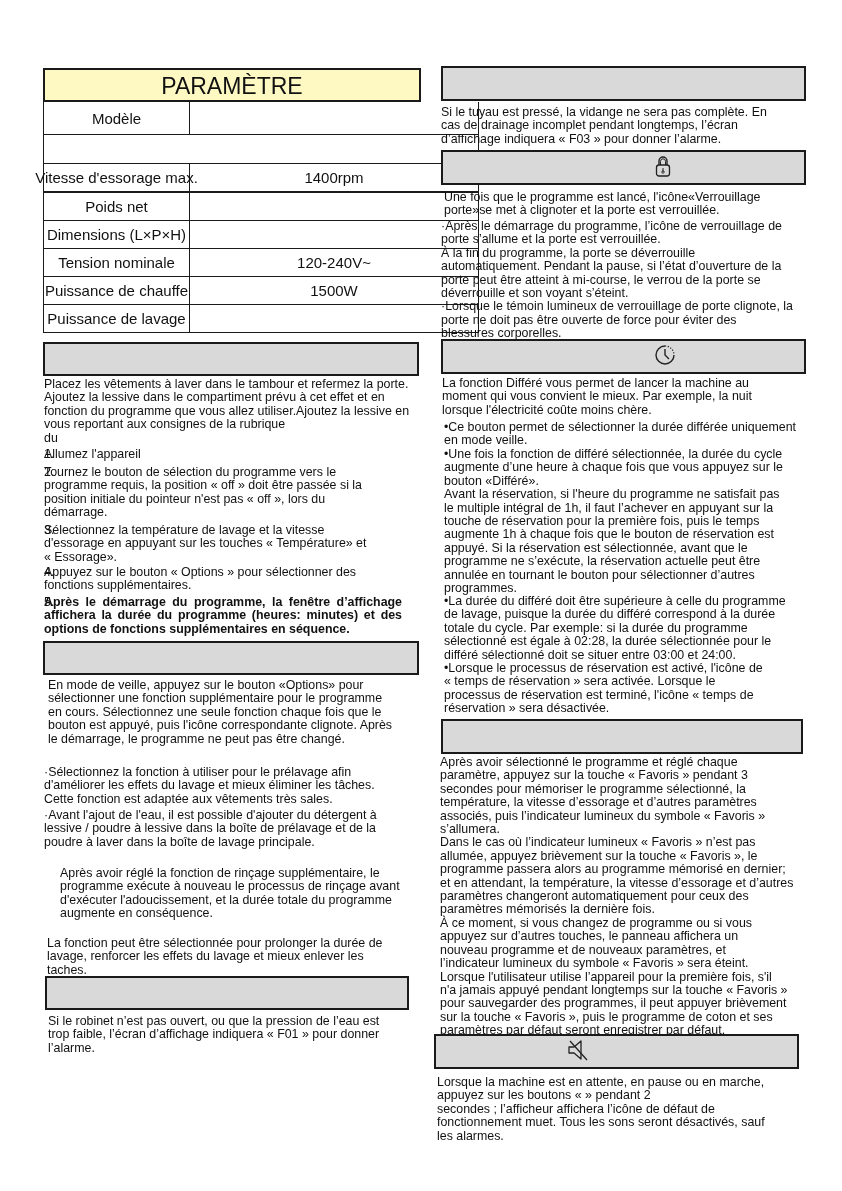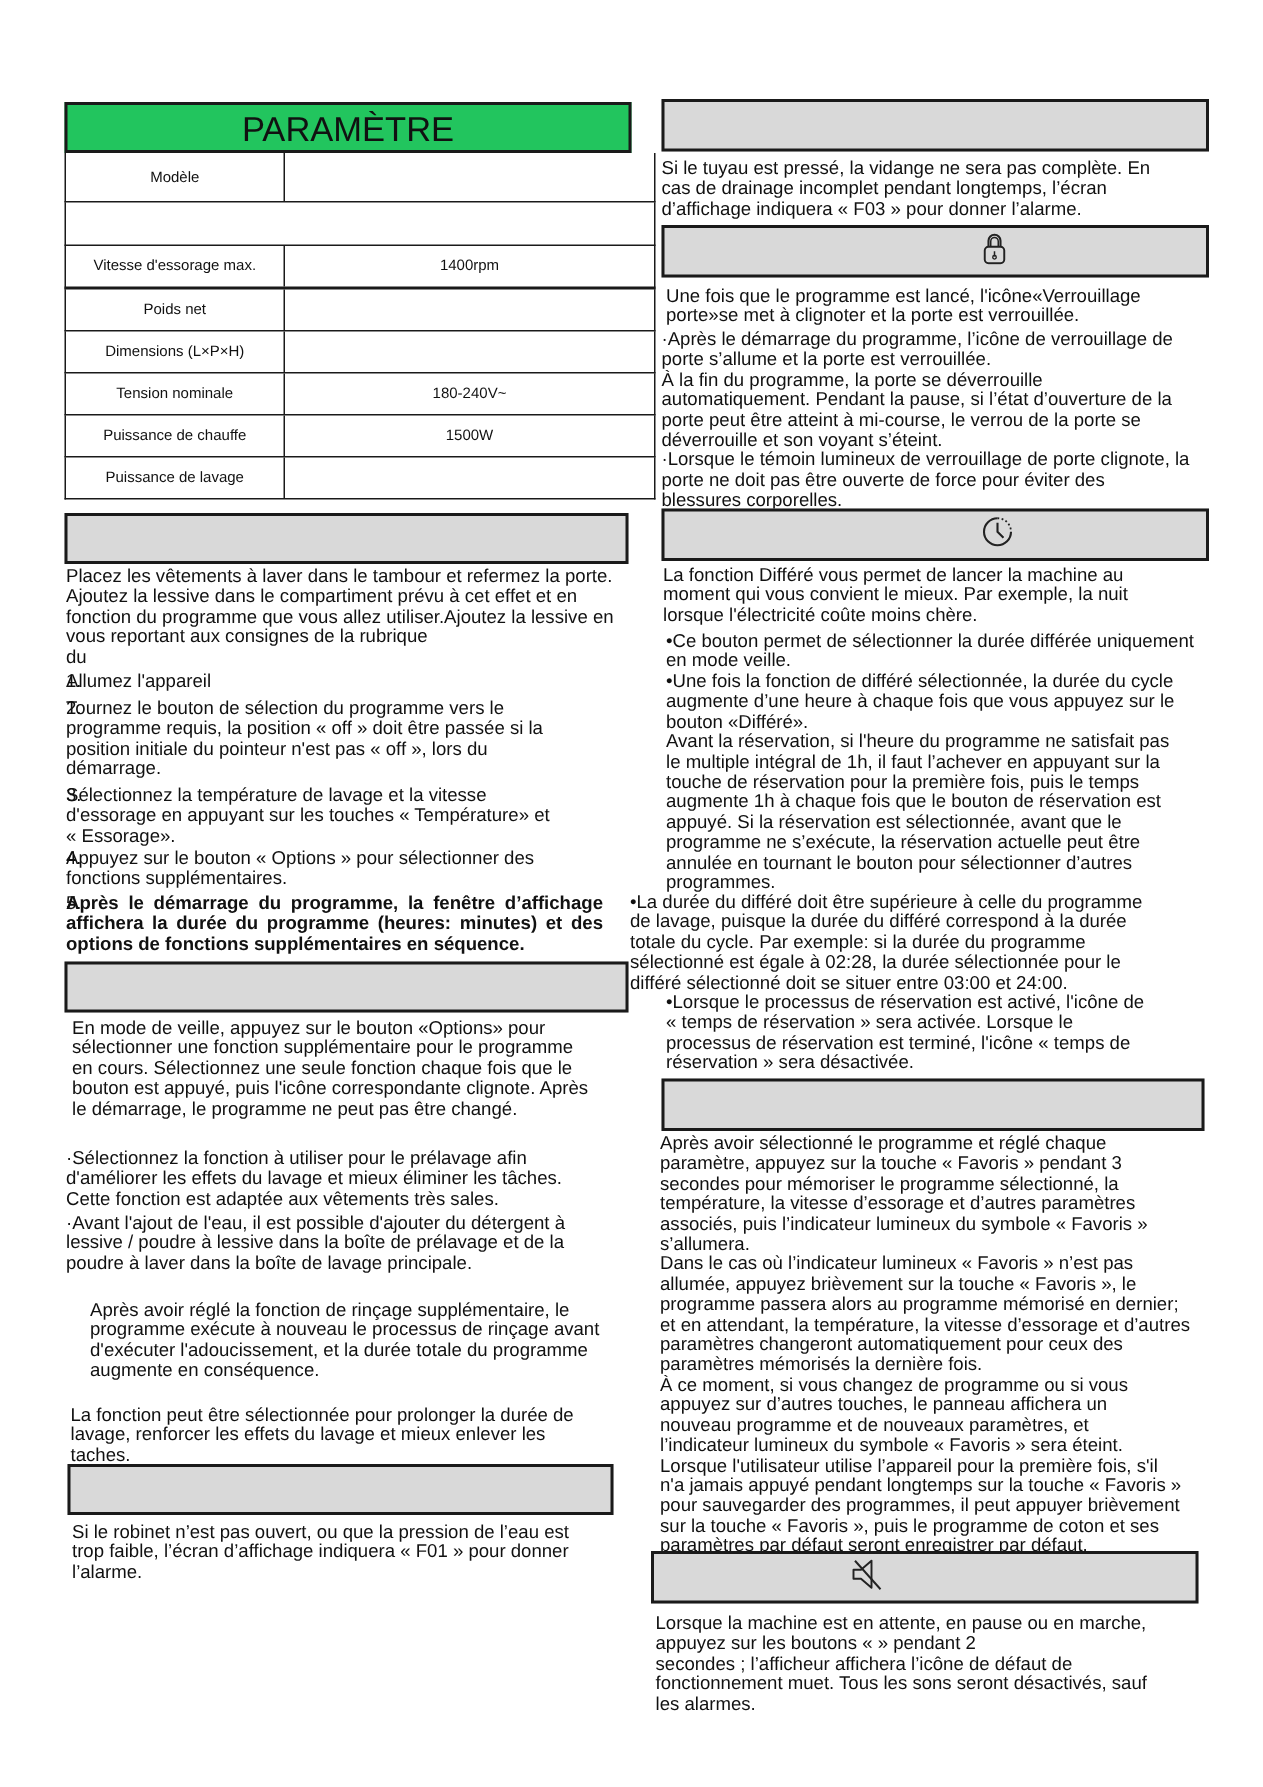--- a/index.html
+++ b/index.html
@@ -4,22 +4,22 @@
 <style>
   html,body{margin:0;padding:0;background:#fff;}
   body{width:842px;height:1191px;position:relative;overflow:hidden;font-family:"Liberation Sans",sans-serif;color:#111;}
   .hdr{position:absolute;background:#d9d9d9;border:2px solid #1a1a1a;box-sizing:border-box;}
   .hdr .ico{position:absolute;top:50%;transform:translate(-50%,-50%);}
   .txt{position:absolute;font-size:12.4px;line-height:13.4px;white-space:pre-line;}
   .li{position:absolute;font-size:12.4px;line-height:13.4px;}
   .li .n{position:absolute;left:0;top:0;}
   .li .b{position:absolute;left:0;top:0;white-space:pre-line;}
   .justify{text-align:justify;font-weight:bold;}
-  .ptitle{position:absolute;left:43px;top:68px;width:378px;height:34px;background:#22c55e;border:2px solid #1a1a1a;box-sizing:border-box;font-size:23px;text-align:center;line-height:32px;}
-  .prow{position:absolute;left:43px;width:394px;height:28px;box-sizing:border-box;border-bottom:1.2px solid #1a1a1a;border-left:1.5px solid #1a1a1a;border-right:1.5px solid #1a1a1a;font-size:10px;}
+  .ptitle{position:absolute;left:43px;top:68px;width:378px;height:34px;background:#fef9c3;border:2px solid #1a1a1a;box-sizing:border-box;font-size:23px;text-align:center;line-height:32px;}
+  .prow{position:absolute;left:43px;width:436px;height:28px;box-sizing:border-box;border-bottom:1.2px solid #1a1a1a;border-left:1.5px solid #1a1a1a;border-right:1.5px solid #1a1a1a;font-size:15px;}
   .prow.thick{border-bottom:2.4px solid #1a1a1a;}
   .prow .k{position:absolute;left:0;top:0;width:145px;height:100%;border-right:1.5px solid #1a1a1a;display:flex;align-items:center;justify-content:center;white-space:nowrap;}
   .prow .v{position:absolute;left:146px;right:0;top:0;height:100%;display:flex;align-items:center;justify-content:center;}
 </style>
 </head>
 <body>
 
 <div>
   <div class="ptitle">PARAMÈTRE</div>
   <div class="prow" style="top:102px;height:33px">
@@ -36,21 +36,21 @@
   <div class="prow" style="top:193px;height:28px">
     <div class="k">Poids net</div>
     <div class="v"></div>
   </div>
   <div class="prow" style="top:221px;height:28px">
     <div class="k">Dimensions (L×P×H)</div>
     <div class="v"></div>
   </div>
   <div class="prow" style="top:249px;height:28px">
     <div class="k">Tension nominale</div>
-    <div class="v">180-240V~</div>
+    <div class="v">120-240V~</div>
   </div>
   <div class="prow" style="top:277px;height:28px">
     <div class="k">Puissance de chauffe</div>
     <div class="v">1500W</div>
   </div>
   <div class="prow" style="top:305px;height:28px">
     <div class="k">Puissance de lavage</div>
     <div class="v"></div>
   </div>
 </div>
@@ -163,21 +163,21 @@
  augmente d’une heure à chaque fois que vous appuyez sur le
  bouton «Différé».
  Avant la réservation, si l'heure du programme ne satisfait pas
  le multiple intégral de 1h, il faut l’achever en appuyant sur la
  touche de réservation pour la première fois, puis le temps
  augmente 1h à chaque fois que le bouton de réservation est
  appuyé. Si la réservation est sélectionnée, avant que le
  programme ne s’exécute, la réservation actuelle peut être
  annulée en tournant le bouton pour sélectionner d’autres
  programmes.</div>
-<div class="txt" style="left:420px;top:595px;width:385px">•La durée du différé doit être supérieure à celle du programme
+<div class="txt" style="left:444px;top:595px;width:385px">•La durée du différé doit être supérieure à celle du programme
  de lavage, puisque la durée du différé correspond à la durée
  totale du cycle.  Par exemple: si la durée du programme
  sélectionné est égale à 02:28, la durée sélectionnée pour le
  différé sélectionné doit se situer entre 03:00 et 24:00.</div>
 <div class="txt" style="left:444px;top:662px;width:385px">•Lorsque le processus de réservation est activé, l'icône de
  « temps de réservation » sera activée.  Lorsque le
  processus de réservation est terminé, l'icône « temps de
  réservation » sera désactivée.</div>
 
 <div class="hdr" style="left:441px;top:719px;width:362px;height:35px"></div>

